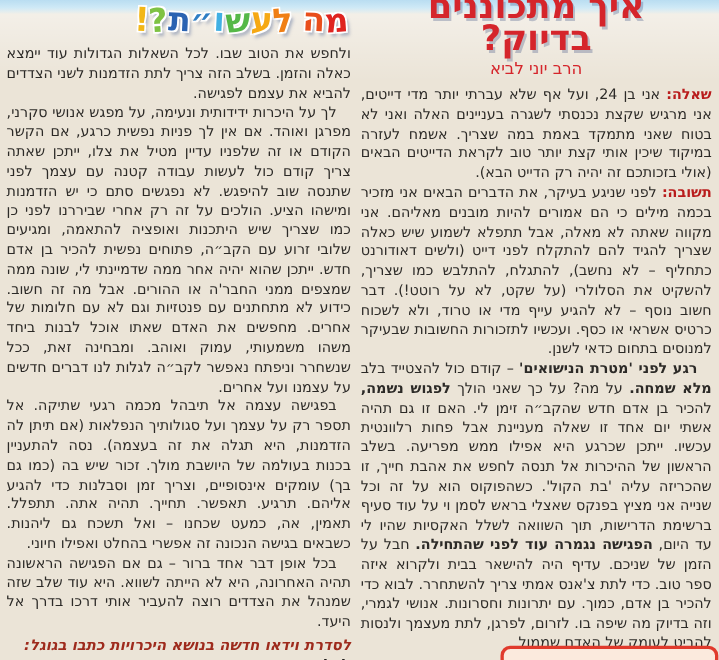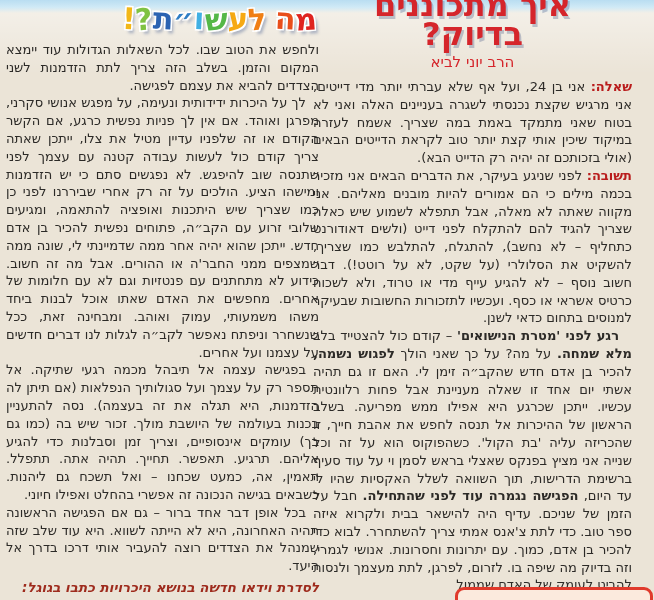--- a/index.html
+++ b/index.html
@@ -6,21 +6,21 @@
   .page {
     position:relative; width:654px; height:600px;
     background:#ebe4d7; overflow:hidden; direction:rtl;
     font-family:"DejaVu Sans", sans-serif;
   }
   .topband { position:absolute; top:0; left:0; width:654px; height:13px;
     background:linear-gradient(180deg,#74bce4 0%,#a9d8ef 55%,rgba(235,228,215,0) 100%); }
   .toplight { position:absolute; top:0; left:0; width:654px; height:74px;
     background:linear-gradient(180deg,rgba(255,255,255,.5),rgba(255,255,255,0)); }
   .col { position:absolute; top:0; }
-  .col-right { right:22px; width:319px; }
+  .col-right { right:7px; width:319px; }
   .col-left  { left:6px;  width:313px; }
   h1.headline { margin:-9px 0 0 0; text-align:center; color:#d5252b;
     font-size:32px; line-height:29px; font-weight:bold;
     text-shadow:2px 3px 0 rgba(60,80,130,.30); }
   .byline { text-align:center; color:#d5252b; font-weight:normal;
     font-size:15px; margin:4px 0 7px 0; }
   p.body { margin:0; font-size:13px; line-height:17.8px; text-align:justify;
     color:#2c2a27; }
   p.indent { text-indent:13px; }
   .red { color:#b91c1c; font-weight:bold; }
@@ -55,21 +55,21 @@
 
     <p class="body"><span class="red">תשובה:</span> <span>לפני שניגע בעיקר, את הדברים הבאים אני מזכיר בכמה מילים כי הם אמורים להיות מובנים מאליהם. אני מקווה שאתה לא מאלה, אבל תתפלא לשמוע שיש כאלה שצריך להגיד להם להתקלח לפני דייט (ולשים דאודורנט כתחליף – לא נחשב), להתגלח, להתלבש כמו שצריך, להשקיט את הסלולרי (על שקט, לא על רוטט!). דבר חשוב נוסף – לא להגיע עייף מדי או טרוד, ולא לשכוח כרטיס אשראי או כסף. ועכשיו לתזכורות החשובות שבעיקר למנוסים בתחום כדאי לשנן.</span></p>
 
     <p class="body indent"><span class="b">רגע לפני 'מטרת הנישואים'</span><span> – קודם כול להצטייד בלב </span><span class="b">מלא שמחה.</span><span> על מה? על כך שאני הולך </span><span class="b">לפגוש נשמה,</span><span> להכיר בן אדם חדש שהקב״ה זימן לי. האם זו גם תהיה אשתי יום אחד זו שאלה מעניינת אבל פחות רלוונטית עכשיו. ייתכן שכרגע היא אפילו ממש מפריעה. בשלב הראשון של ההיכרות אל תנסה לחפש את אהבת חייך, זו שהכריזה עליה 'בת הקול'. כשהפוקוס הוא על זה וכל שנייה אני מציץ בפנקס שאצלי בראש לסמן וי על עוד סעיף ברשימת הדרישות, תוך השוואה לשלל האקסיות שהיו לי עד היום, </span><span class="b">הפגישה נגמרה עוד לפני שהתחילה.</span><span> חבל על הזמן של שניכם. עדיף היה להישאר בבית ולקרוא איזה ספר טוב. כדי לתת צ'אנס אמתי צריך להשתחרר. לבוא כדי להכיר בן אדם, כמוך. עם יתרונות וחסרונות. אנושי לגמרי, וזה בדיוק מה שיפה בו. לזרום, לפרגן, לתת מעצמך ולנסות להביט לעומק של האדם שממול</span></p>
   </div>
 
   <div class="col col-left">
     <div class="logo">
       <span style="color: rgb(223, 36, 32);">מ</span><span style="color: rgb(233, 78, 27);">ה</span><span class="gap" style="color: rgb(240, 127, 21);">ל</span><span style="color: rgb(246, 169, 19);">ע</span><span style="color: rgb(85, 184, 72);">ש</span><span style="color: rgb(65, 176, 227);">ו</span><span style="color: rgb(47, 126, 196);">״</span><span style="color: rgb(43, 99, 178);">ת</span><span style="color: rgb(127, 194, 67);">?</span><span style="color: rgb(242, 183, 24);">!</span>
     </div>
-    <p class="body">ולחפש את הטוב שבו. לכל השאלות הגדולות עוד יימצא המקום והזמן. בשלב הזה צריך לתת הזדמנות לשני הצדדים להביא את עצמם לפגישה.</p>
+    <p class="body">ולחפש את הטוב שבו. לכל השאלות הגדולות עוד יימצא כאלה והזמן. בשלב הזה צריך לתת הזדמנות לשני הצדדים להביא את עצמם לפגישה.</p>
     <p class="body indent">לך על היכרות ידידותית ונעימה, על מפגש אנושי סקרני, מפרגן ואוהד. אם אין לך פניות נפשית כרגע, אם הקשר הקודם או זה שלפניו עדיין מטיל את צלו, ייתכן שאתה צריך קודם כול לעשות עבודה קטנה עם עצמך לפני שתנסה שוב להיפגש. לא נפגשים סתם כי יש הזדמנות ומישהו הציע. הולכים על זה רק אחרי שביררנו לפני כן כמו שצריך שיש היתכנות ואופציה להתאמה, ומגיעים שלובי זרוע עם הקב״ה, פתוחים נפשית להכיר בן אדם חדש. ייתכן שהוא יהיה אחר ממה שדמיינתי לי, שונה ממה שמצפים ממני החבר'ה או ההורים. אבל מה זה חשוב. כידוע לא מתחתנים עם פנטזיות וגם לא עם חלומות של אחרים. מחפשים את האדם שאתו אוכל לבנות ביחד משהו משמעותי, עמוק ואוהב. ומבחינה זאת, ככל שנשחרר וניפתח נאפשר לקב״ה לגלות לנו דברים חדשים על עצמנו ועל אחרים.</p>
     <p class="body indent">בפגישה עצמה אל תיבהל מכמה רגעי שתיקה. אל תספר רק על עצמך ועל סגולותיך הנפלאות (אם תיתן לה הזדמנות, היא תגלה את זה בעצמה). נסה להתעניין בכנות בעולמה של היושבת מולך. זכור שיש בה (כמו גם בך) עומקים אינסופיים, וצריך זמן וסבלנות כדי להגיע אליהם. תרגיע. תאפשר. תחייך. תהיה אתה. תתפלל. תאמין, אה, כמעט שכחנו – ואל תשכח גם ליהנות. כשבאים בגישה הנכונה זה אפשרי בהחלט ואפילו חיוני.</p>
     <p class="body indent">בכל אופן דבר אחד ברור – גם אם הפגישה הראשונה תהיה האחרונה, היא לא הייתה לשווא. היא עוד שלב שזה שמנהל את הצדדים רוצה להעביר אותי דרכו בדרך אל היעד.</p>
     <p class="promo-red">לסדרת וידאו חדשה בנושא היכרויות כתבו בגוגל:</p>
     <p class="promo-bold">לכל סיר יש מכסה ערוץ מאיר</p>
   </div>
 
   <div class="cutbox"></div>
 </div>
 

